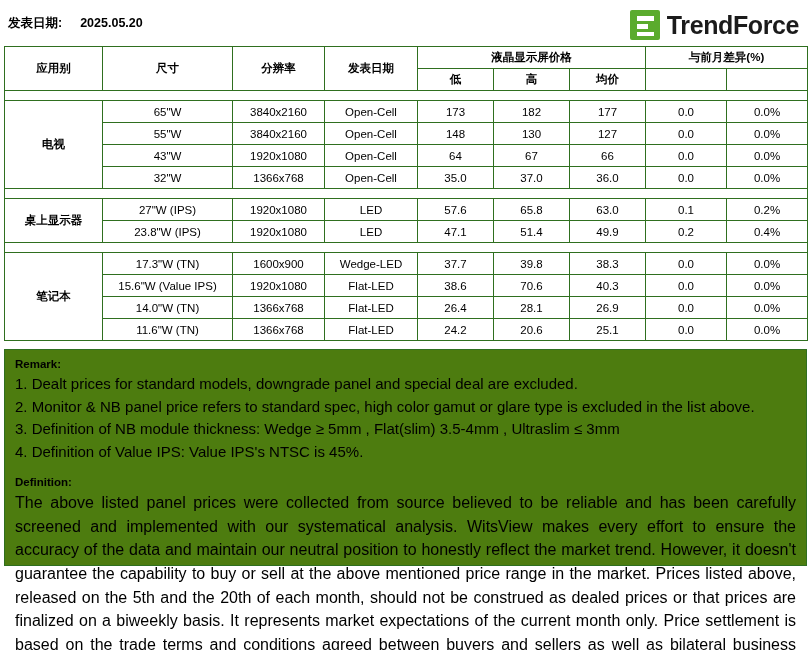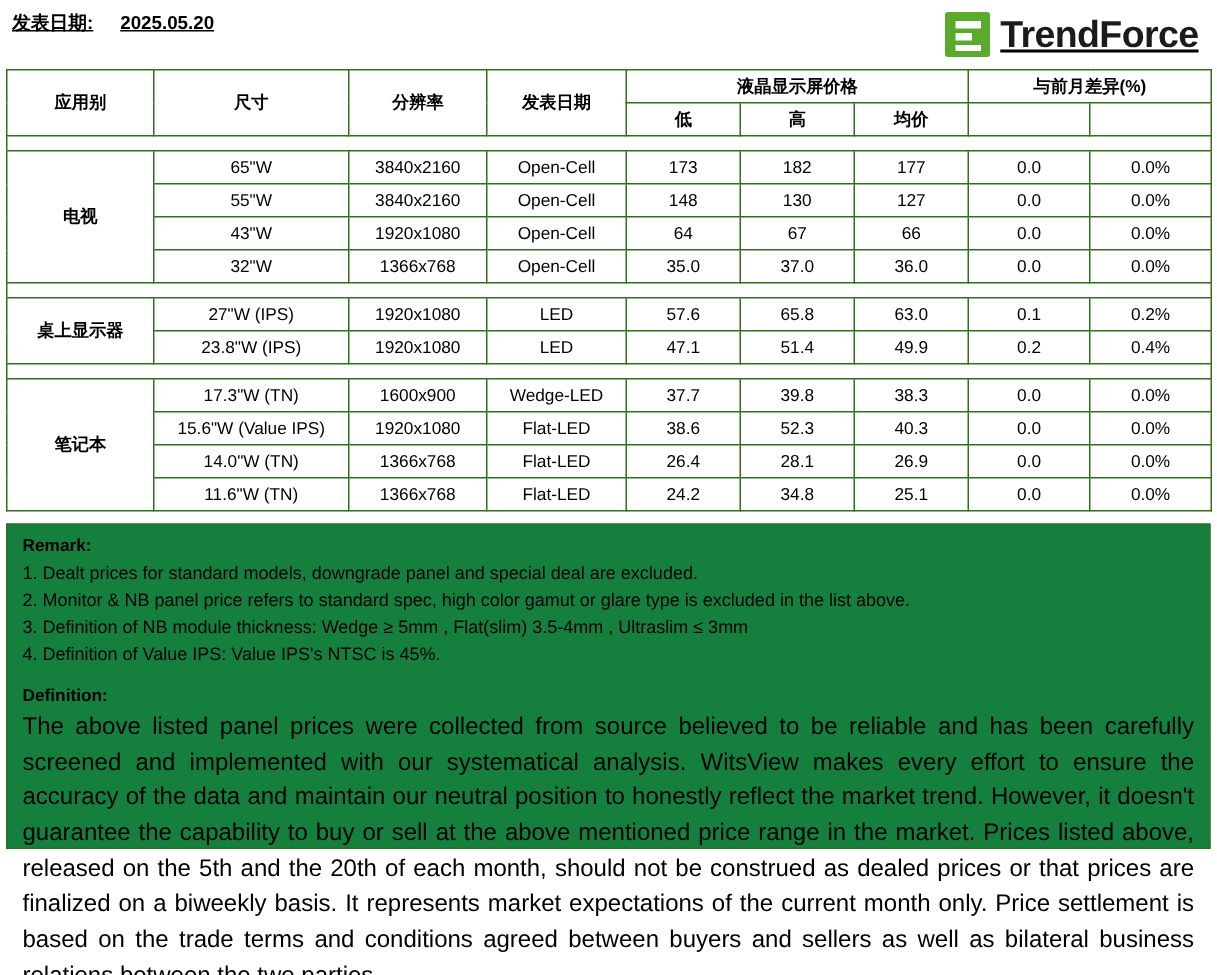--- a/index.html
+++ b/index.html
@@ -74,23 +74,22 @@
     z-index: 0;
   }
 
   
   .doc-header {
     position: relative;
     z-index: 2;
     padding: 6px 8px 4px 8px;
     display: flex;
     justify-content: space-between;
-    align-items: flex-start;
+    align-items: center;
     height: 46px;
-    text-decoration: underline;
   }
   .hdr-left { font-size: 12.5px; font-weight: bold; color: #000; line-height: 1.55; }
   .hdr-date-row { display: flex; gap: 18px; }
   .brand {
     display: flex;
     align-items: center;
     gap: 7px;
     margin-right: 4px;
     margin-top: 2px;
   }
@@ -189,24 +188,24 @@
   td.num  { font-size: 12px; }
 
   
   .notes {
     position: relative;
     z-index: 2;
     margin: 8px 4px 0 4px;
     border: 1px solid #2f6f1f;
     padding: 8px 10px 10px 10px;
     height: 217px;
-    background: #15803d;
+    background: #4d7c0f;
   }
   .note-title { font-size: 11.5px; font-weight: bold; color: #000; margin-bottom: 3px; }
-  .note-line { font-size: 12px; color: #000; line-height: 1.5; }
+  .note-line { font-size: 15px; color: #000; line-height: 1.5; }
   .note-gap { height: 13px; }
   .disc-body { font-size: 16px; color: #000; line-height: 1.48; text-align: justify; }
 </style>
 </head>
 <body>
 
 <div id="page">
 
   <div class="watermark">
     <div class="wm-inner">
@@ -341,41 +340,41 @@
           <td class="num">39.8</td>
           <td class="num">38.3</td>
           <td class="num">0.0</td>
           <td class="num">0.0%</td>
         </tr>
         <tr>
           <td class="size">15.6"W (Value IPS)</td>
           <td class="res">1920x1080</td>
           <td class="type">Flat-LED</td>
           <td class="num">38.6</td>
-          <td class="num">52.3</td>
+          <td class="num">70.6</td>
           <td class="num">40.3</td>
           <td class="num">0.0</td>
           <td class="num">0.0%</td>
         </tr>
         <tr>
           <td class="size">14.0"W (TN)</td>
           <td class="res">1366x768</td>
           <td class="type">Flat-LED</td>
           <td class="num">26.4</td>
           <td class="num">28.1</td>
           <td class="num">26.9</td>
           <td class="num">0.0</td>
           <td class="num">0.0%</td>
         </tr>
         <tr>
           <td class="size">11.6"W (TN)</td>
           <td class="res">1366x768</td>
           <td class="type">Flat-LED</td>
           <td class="num">24.2</td>
-          <td class="num">34.8</td>
+          <td class="num">20.6</td>
           <td class="num">25.1</td>
           <td class="num">0.0</td>
           <td class="num">0.0%</td>
         </tr>
       </tbody>
   </table>
 
   <div class="notes">
     <div class="note-title">Remark:</div>
     <div class="note-line">1. Dealt prices for standard models, downgrade panel and special deal are excluded.</div>

